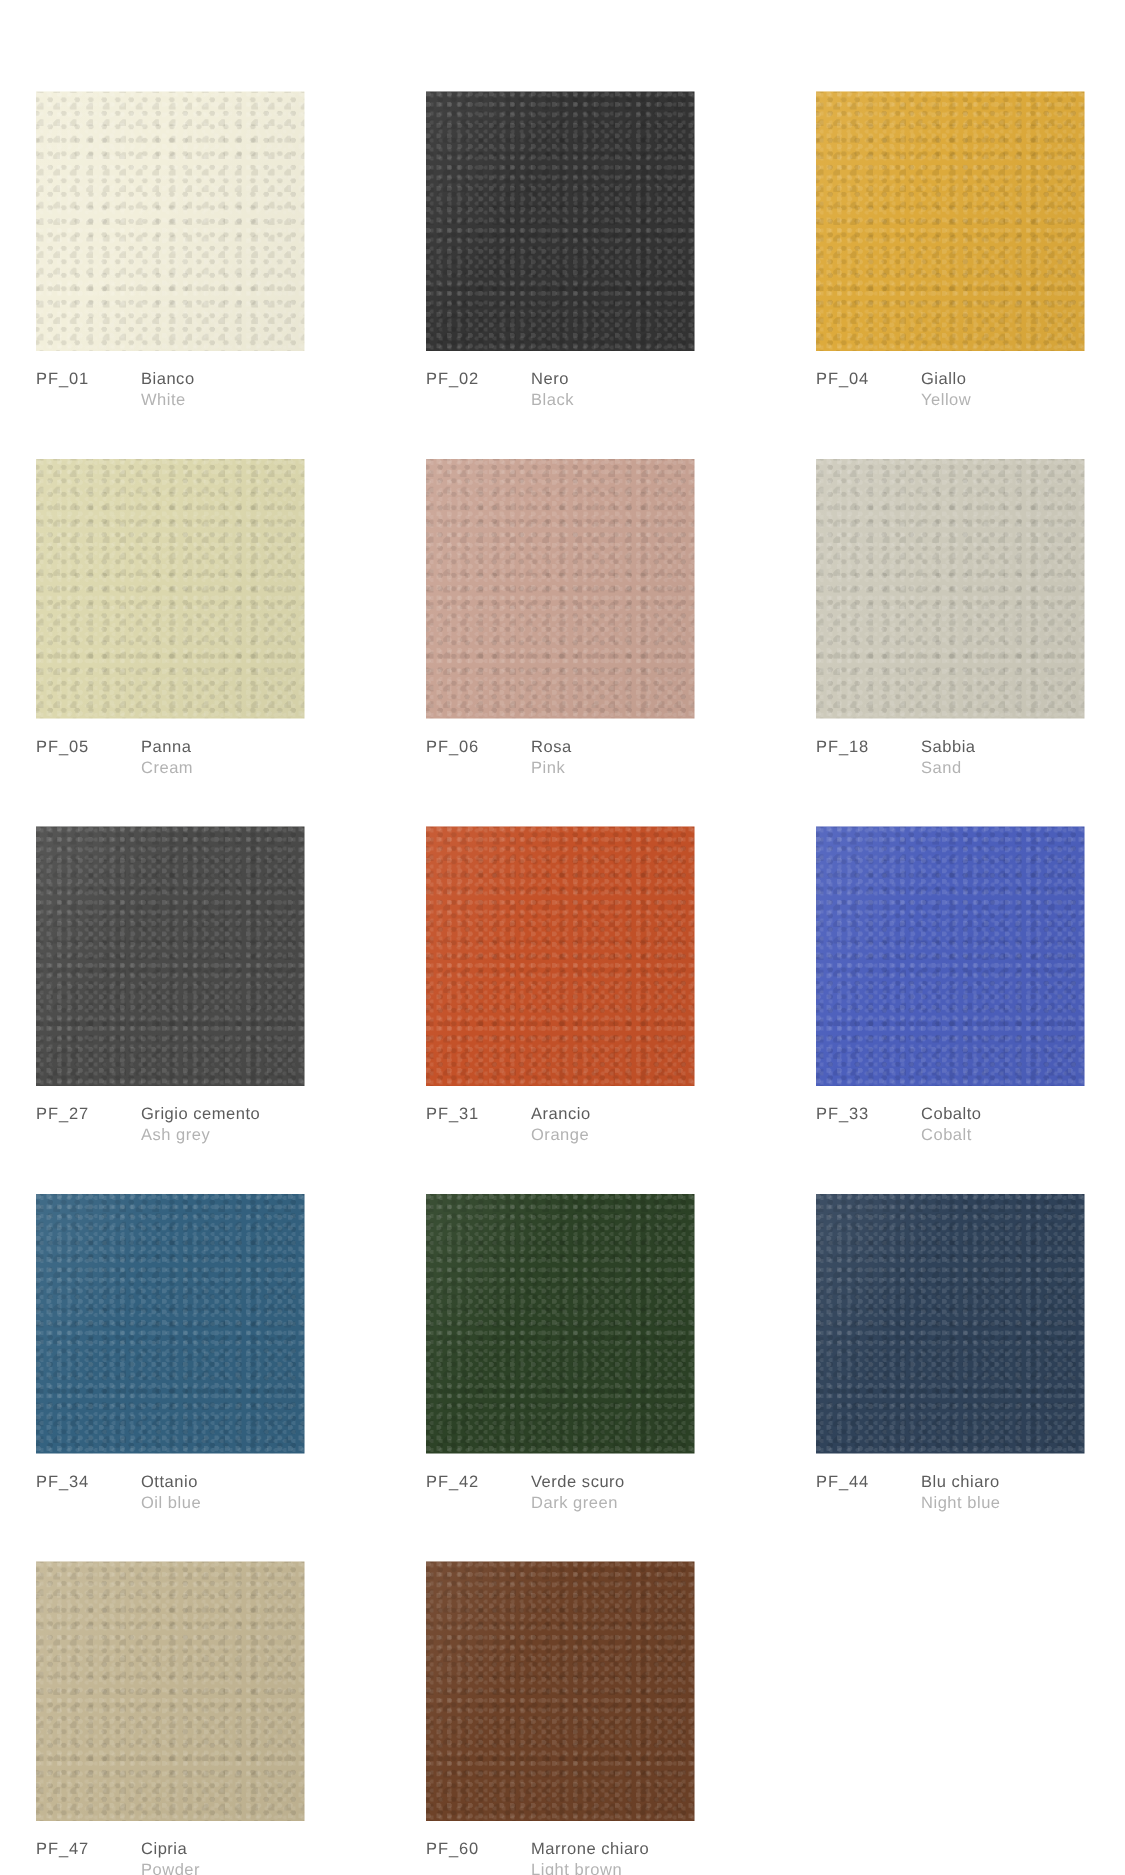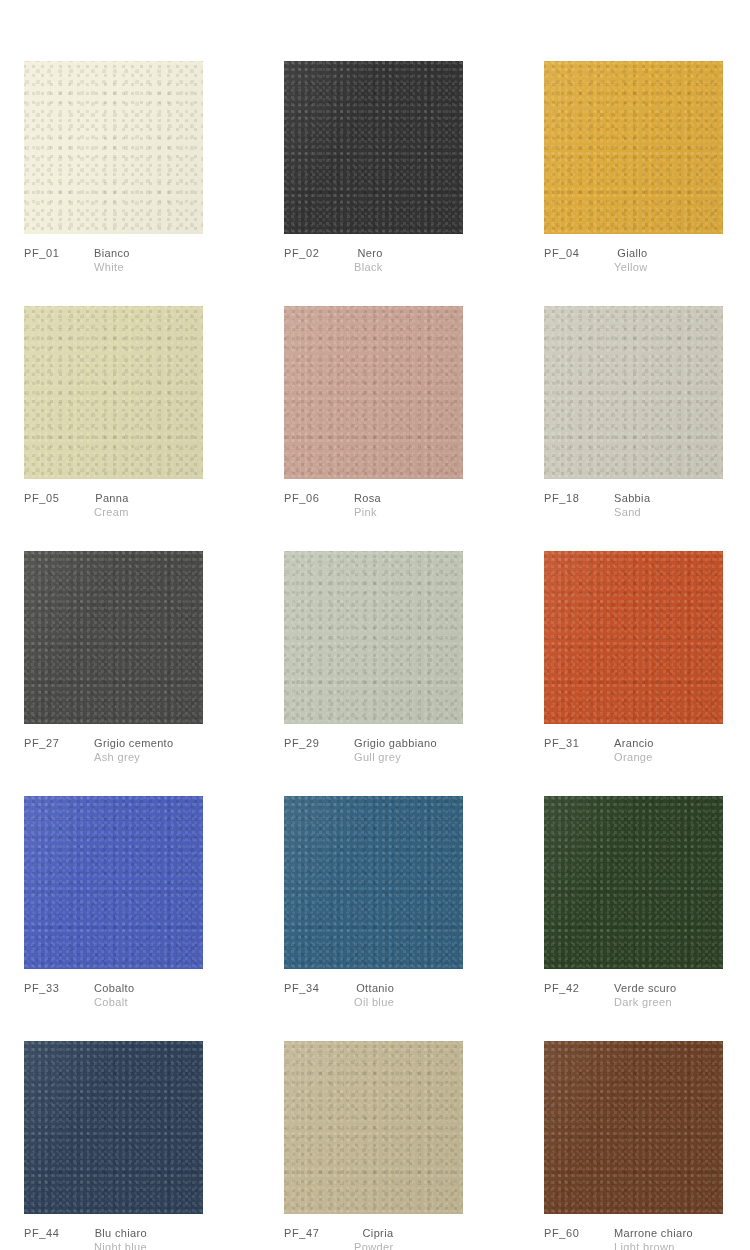--- a/index.html
+++ b/index.html
@@ -88,21 +88,20 @@
   .swatch-names {
     display: flex;
     flex-direction: column;
   }
 
   .swatch-name-it {
     font-size: 11px;
     line-height: 14px;
     letter-spacing: 0.35px;
     color: #5c5c5c;
-    text-align: right;
   }
 
   .swatch-name-en {
     font-size: 11px;
     line-height: 14px;
     letter-spacing: 0.35px;
     color: #b3b3b3;
   }
 </style>
 </head>
@@ -200,33 +199,20 @@
     </div>
     <div class="swatch-caption">
       <div class="swatch-code">PF_27</div>
       <div class="swatch-names">
         <div class="swatch-name-it">Grigio cemento</div>
         <div class="swatch-name-en">Ash grey</div>
       </div>
     </div>
   </div>
 
-  <div class="swatch-cell">
-    <div class="swatch-chip" style="background-color: rgb(193, 198, 182);">
-      <div class="grain"></div>
-      <div class="sheen"></div>
-    </div>
-    <div class="swatch-caption">
-      <div class="swatch-code">PF_29</div>
-      <div class="swatch-names">
-        <div class="swatch-name-it">Grigio gabbiano</div>
-        <div class="swatch-name-en">Gull grey</div>
-      </div>
-    </div>
-  </div>
 
   <div class="swatch-cell">
     <div class="swatch-chip" style="background-color: rgb(196, 81, 40);">
       <div class="grain"></div>
       <div class="sheen"></div>
     </div>
     <div class="swatch-caption">
       <div class="swatch-code">PF_31</div>
       <div class="swatch-names">
         <div class="swatch-name-it">Arancio</div>

